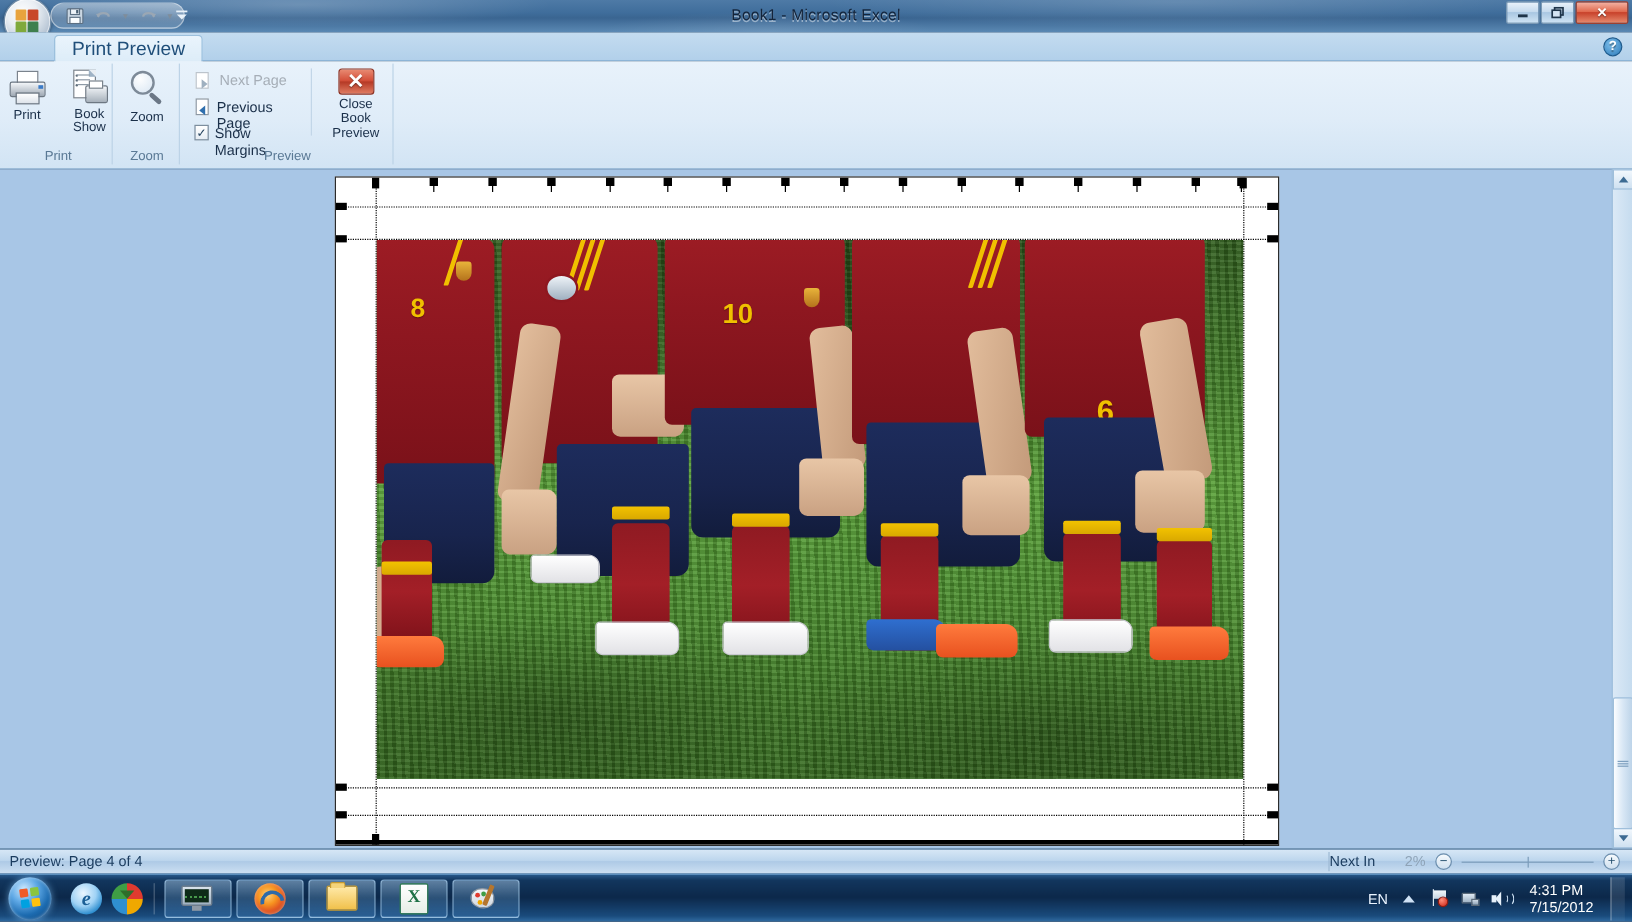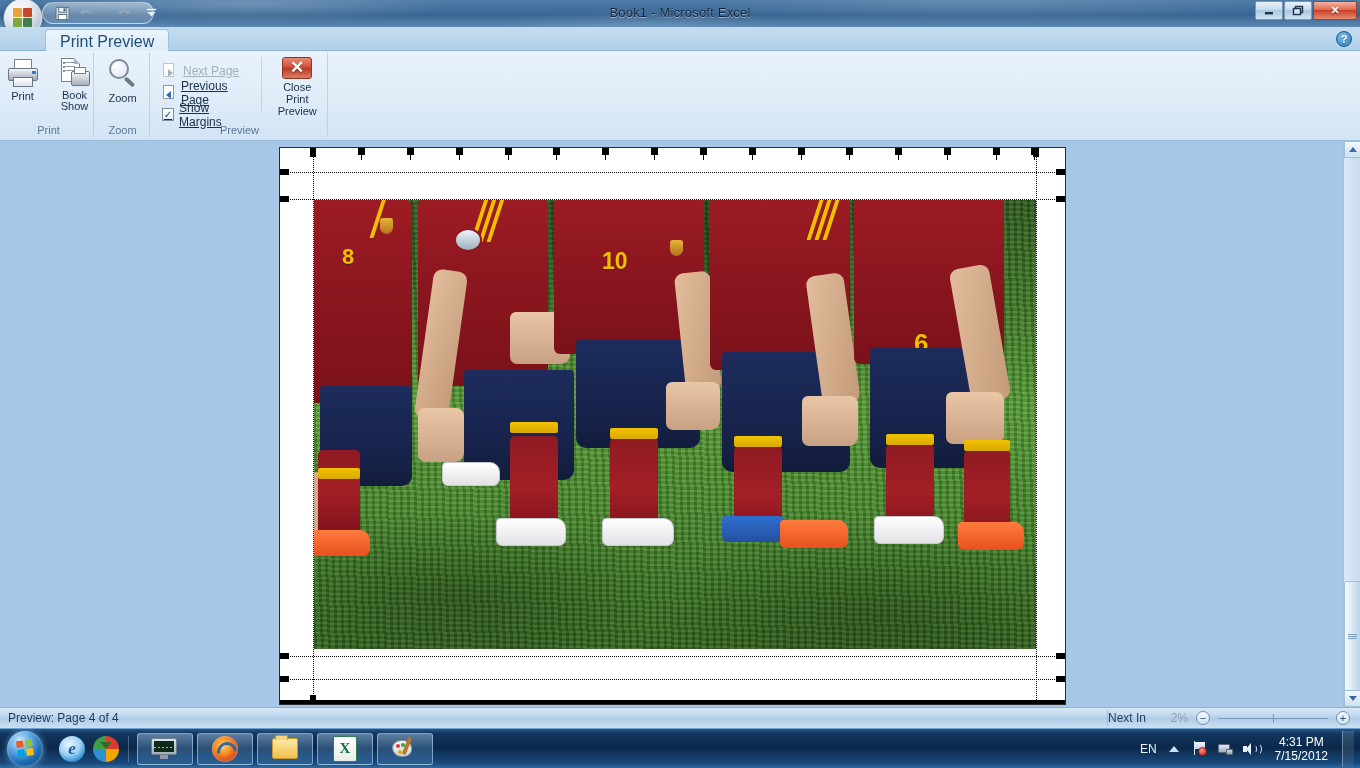--- a/index.html
+++ b/index.html
@@ -135,21 +135,21 @@
   .ic-pagesetup .mini{ position:absolute; left:12px; top:13px; width:19px; height:15px;
      background:linear-gradient(to bottom,#f3f6f9,#a7b1bb); border:1px solid #6d7782; border-radius:2px;}
   .ic-pagesetup .mini-p{ position:absolute; left:15px; top:9px; width:12px; height:7px; background:#fff; border:1px solid #78828c;}
 
   .ic-zoom{ width:32px; height:32px; position:relative; }
   .ic-zoom .lens{ position:absolute; left:2px; top:1px; width:20px; height:20px; border-radius:50%;
      border:2px solid #7d8a98; background:radial-gradient(circle at 35% 30%, rgba(255,255,255,.9), rgba(205,220,235,.45)); }
   .ic-zoom .handle{ position:absolute; left:18px; top:18px; width:12px; height:4px; background:#6b7holder; }
   .ic-zoom .handle{ background:#6b7786; transform:rotate(42deg); transform-origin:left center; border-radius:2px; }
 
-  .smallrow{ display:flex; align-items:center; gap:5px; height:21px; padding:0 4px; font-size:12px;text-decoration:underline; }
+  .smallrow{ display:flex; gap:5px; height:21px; padding:0 4px; font-size:12px; }
   .smallrow.disabled{ color:#a6aeb7; }
   .ic-nextpage, .ic-prevpage{ width:16px; height:16px; position:relative; }
   .ic-nextpage .pg,.ic-prevpage .pg{ position:absolute; left:1px; top:0; width:11px; height:14px;
      background:#fff; border:1px solid #8c98a4; }
   .ic-nextpage .arw,.ic-prevpage .arw{ position:absolute; left:4px; top:6px; width:0;height:0; }
   .ic-prevpage .arw{ border-width:4px 5px 4px 0; border-style:solid; border-color:transparent #2f6fae transparent transparent; }
   .ic-nextpage .arw{ border-width:4px 0 4px 5px; border-style:solid; border-color:transparent transparent transparent #9fb0c0; left:6px;}
   .ic-nextpage .pg{ border-color:#bcc4cc; }
   .chk{ width:13px; height:13px; border:1px solid #7d8e9e; background:linear-gradient(to bottom,#fff,#e6edf4);
      display:flex; align-items:center; justify-content:center; font-size:10px; color:#24425f; }
@@ -282,21 +282,21 @@
   .tasks{ display:flex; align-items:center; gap:4px; }
   .taskbtn{
     width:56px; height:32px; border-radius:3px;
     background:linear-gradient(to bottom, rgba(200,230,255,.42), rgba(110,170,220,.30) 50%, rgba(70,130,190,.34));
     border:1px solid rgba(190,225,255,.55);
     display:flex; align-items:center; justify-content:center;
   }
   .tray{ margin-left:auto; display:flex; align-items:center; gap:8px; padding-right:6px; color:#eaf4ff; }
   .tray-en{ font-size:12px; }
   .tray-ico{ width:18px; height:18px; display:flex; align-items:center; justify-content:center; }
-  .clock{ text-align:center; font-size:12px; line-height:14px; color:#ffffff; padding:0 6px; }
+  .clock{ font-size:12px; line-height:14px; color:#ffffff; padding:0 6px; }
   .showdesk{ width:12px; height:36px; border-left:1px solid rgba(255,255,255,.35);
      background:linear-gradient(to bottom, rgba(255,255,255,.14), rgba(255,255,255,.05)); }
 
   
   .ie-ico{ width:26px;height:26px;border-radius:50%;
      background:radial-gradient(circle at 40% 32%, #eaf6ff, #9fd2f5 45%, #2f8fd0 75%, #1b6ba8 100%);
      display:flex;align-items:center;justify-content:center;color:#1b5f96;font-weight:bold;font-size:17px;
      font-family:"Liberation Serif", serif; font-style:italic;}
   .idm-ico{ width:26px;height:26px;border-radius:50%; position:relative; overflow:hidden;
      background:conic-gradient(#e03a2f 0 25%, #f0a800 0 50%, #2f8fd0 0 75%, #3f9e45 0 100%); }
@@ -490,21 +490,21 @@
             <span>Previous Page</span>
           </div>
           <div class="smallrow">
             <span class="chk">✓</span>
             <span>Show Margins</span>
           </div>
         </div>
         <div style="width:1px; height:56px; background:#c2d6e8; margin:2px 6px 0 8px;"></div>
         <div class="bigbtn" style="padding-top:2px">
           <div class="ic-close">✕</div>
-          <span style="line-height:12px"><span>Close Print</span><br><span>Preview</span></span>
+          <span style="line-height:12px"><span>Close Book</span><br><span>Preview</span></span>
         </div>
       </div>
       <div class="glabel">Preview</div>
     </div>
   </div>
 
   <div class="workspace">
 
     <div class="page">
 

